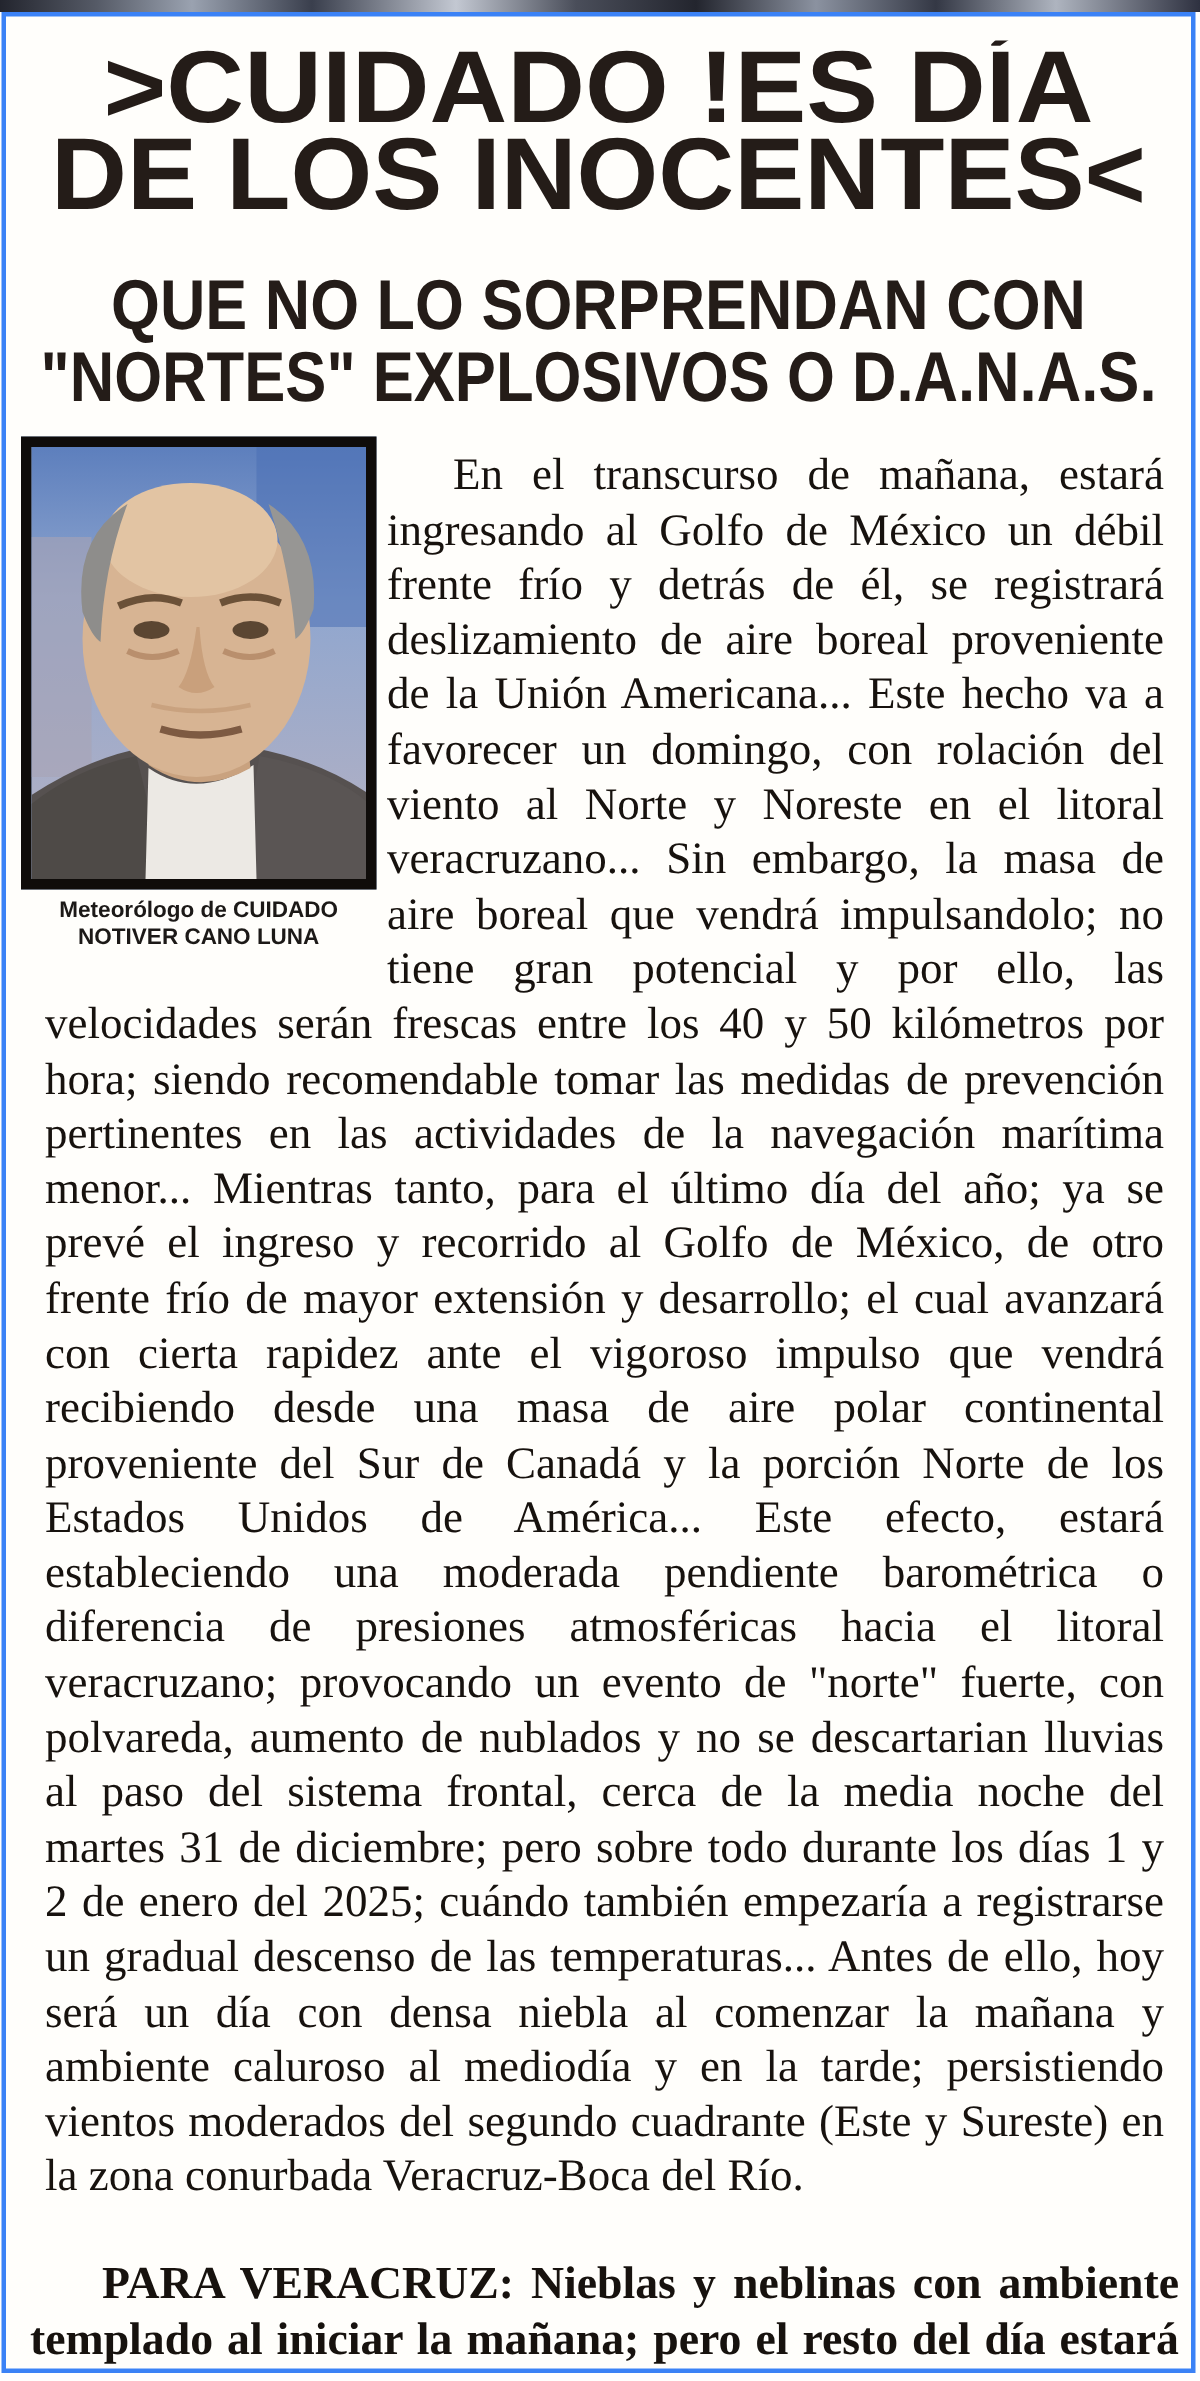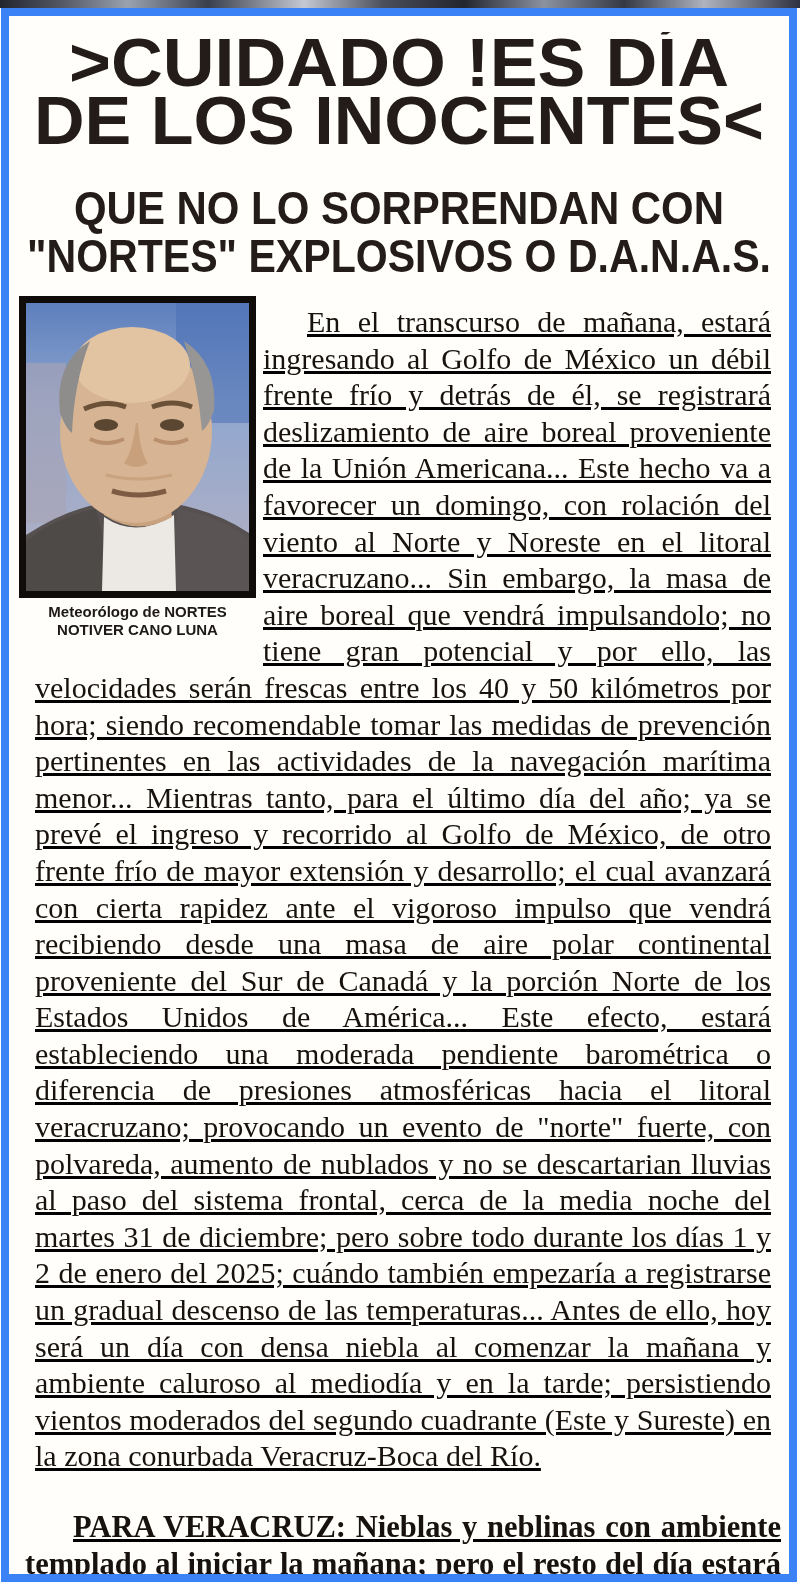--- a/index.html
+++ b/index.html
@@ -12,24 +12,23 @@
   }
   
   .top-strip{
     position:absolute;top:0;left:0;width:800px;height:8px;
     background:linear-gradient(90deg,
       #23252e 0%, #555a66 8%, #9aa2b0 16%, #3a3f4d 26%, #c3c8d2 38%,
       #4a4e5a 48%, #23252e 58%, #8b92a0 68%, #343845 78%, #aeb4bf 88%, #2e3140 100%);
   }
   .box{
     position:absolute;top:8px;left:1px;right:3px;bottom:5px;
-    border:8px solid #3b82f6;
+    border:3px solid #3b82f6;
     background:#fffefb;
     overflow:hidden;
-    text-decoration:underline;
   }
   .headline-svg{display:block;margin:16px auto 0 auto;}
   .subheadline-svg{display:block;margin:38px auto 0 auto;}
   .headline-svg text,.subheadline-svg text{
     font-family:"Liberation Sans", sans-serif;
     font-weight:700;
     fill:#241c18;
   }
   .article{
     margin-top:26px;
@@ -119,21 +118,21 @@
             <path d="M64,136 Q80,144 98,136" stroke="#b98f6d" stroke-width="4" fill="none"></path>
             <path d="M128,136 Q146,144 162,136" stroke="#b98f6d" stroke-width="4" fill="none"></path>
 
             <path d="M110,120 Q106,150 98,160 Q110,168 122,160 Q114,150 112,120" fill="#c9a07c"></path>
 
             <path d="M86,188 Q112,196 140,188" stroke="#7d5a42" stroke-width="5" fill="none"></path>
             <path d="M80,172 Q112,180 146,172" stroke="#c39a76" stroke-width="3" fill="none" opacity="0.7"></path>
           </svg>
         </div>
         <figcaption class="photo-caption">
-          <div>Meteorólogo de NORTES</div>
+          <div>Meteorólogo de CUIDADO</div>
           <div>NOTIVER CANO LUNA</div>
         </figcaption>
       </figure>
 
       <p class="p1">En el transcurso de mañana, estará ingresando al Golfo de México un débil frente frío y detrás de él, se registrará deslizamiento de aire boreal proveniente de la Unión Americana... Este hecho va a favorecer un domingo, con rolación del viento al Norte y Noreste en el litoral veracruzano... Sin embargo, la masa de aire boreal que vendrá impulsandolo; no tiene gran potencial y por ello, las velocidades serán frescas entre los 40 y 50 kilómetros por hora; siendo recomendable tomar las medidas de prevención pertinentes en las actividades de la navegación marítima menor... Mientras tanto, para el último día del año; ya se prevé el ingreso y recorrido al Golfo de México, de otro frente frío de mayor extensión y desarrollo; el cual avanzará con cierta rapidez ante el vigoroso impulso que vendrá recibiendo desde una masa de aire polar continental proveniente del Sur de Canadá y la porción Norte de los Estados Unidos de América... Este efecto, estará estableciendo una moderada pendiente barométrica o diferencia de presiones atmosféricas hacia el litoral veracruzano; provocando un evento de "norte" fuerte, con polvareda, aumento de nublados y no se descartarian lluvias al paso del sistema frontal, cerca de la media noche del martes 31 de diciembre; pero sobre todo durante los días 1 y 2 de enero del 2025; cuándo también empezaría a registrarse un gradual descenso de las temperaturas... Antes de ello, hoy será un día con densa niebla al comenzar la mañana y ambiente caluroso al mediodía y en la tarde; persistiendo vientos moderados del segundo cuadrante (Este y Sureste) en la zona conurbada Veracruz-Boca del Río.</p>
 
       <p class="p2">PARA VERACRUZ: Nieblas y neblinas con ambiente templado al iniciar la mañana; pero el resto del día estará parcialmente nublado con ambiente caluroso... Viento del Sur y Sureste (SE) de 30 a 40 kilómetros por hora... Temperatura máxima de 29 grados y sensación térmica de 31 grados.</p>
 
     </div>
   </div>

